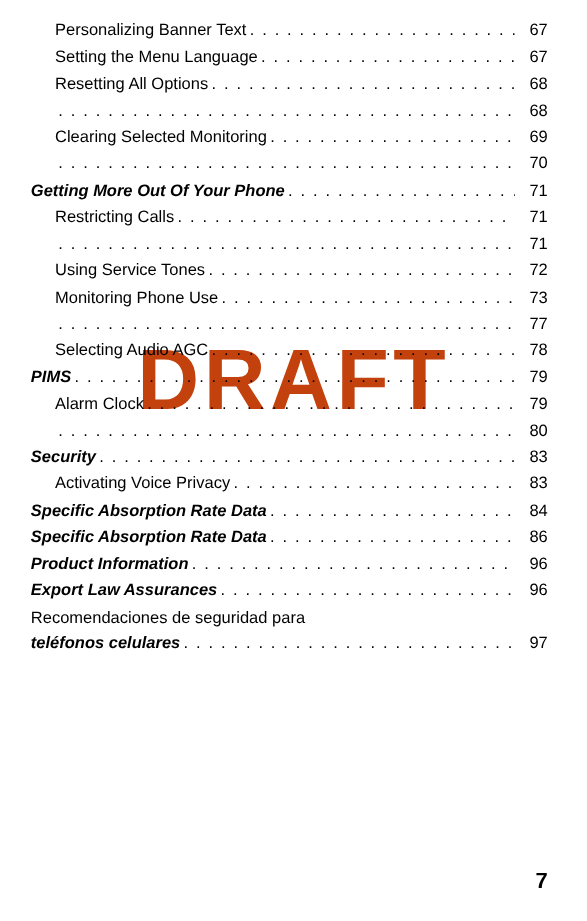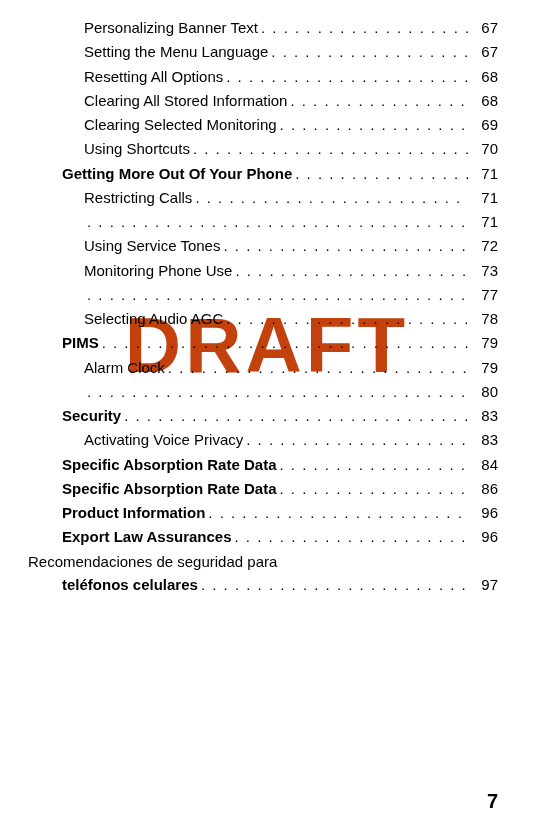--- a/index.html
+++ b/index.html
@@ -35,24 +35,24 @@
     }
     .toc {
       position: relative;
       z-index: 1;
     }
     .toc-entry {
       display: flex;
       align-items: flex-start;
       line-height: 1.55;
       margin-bottom: 1px;
-      margin-left: 34px;
     }
     .toc-entry.bold .label {
       font-weight: bold;
+      font-style: italic;
     }
     .toc-entry.sub {
       padding-left: 22px;
     }
     .label {
       white-space: nowrap;
     }
     .dots {
       flex: 1;
       overflow: hidden;
@@ -97,31 +97,29 @@
         <span class="label">Setting the Menu Language</span>
         <span class="dots"></span>
         <span class="pg">67</span>
       </div>
       <div class="toc-entry sub">
         <span class="label">Resetting All Options</span>
         <span class="dots"></span>
         <span class="pg">68</span>
       </div>
       <div class="toc-entry sub">
-        <span class="label">Clearing All Stored Information</span>
         <span class="dots"></span>
         <span class="pg">68</span>
       </div>
       <div class="toc-entry sub">
         <span class="label">Clearing Selected Monitoring</span>
         <span class="dots"></span>
         <span class="pg">69</span>
       </div>
       <div class="toc-entry sub">
-        <span class="label">Using Shortcuts</span>
         <span class="dots"></span>
         <span class="pg">70</span>
       </div>
       <div class="toc-entry bold">
         <span class="label">Getting More Out Of Your Phone</span>
         <span class="dots"></span>
         <span class="pg">71</span>
       </div>
       <div class="toc-entry sub">
         <span class="label">Restricting Calls</span>

